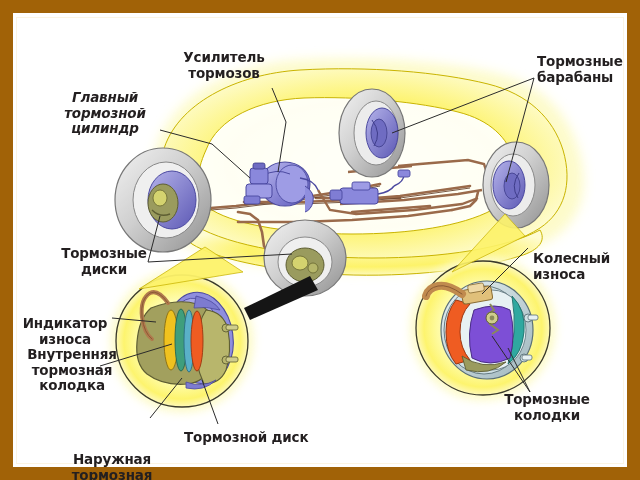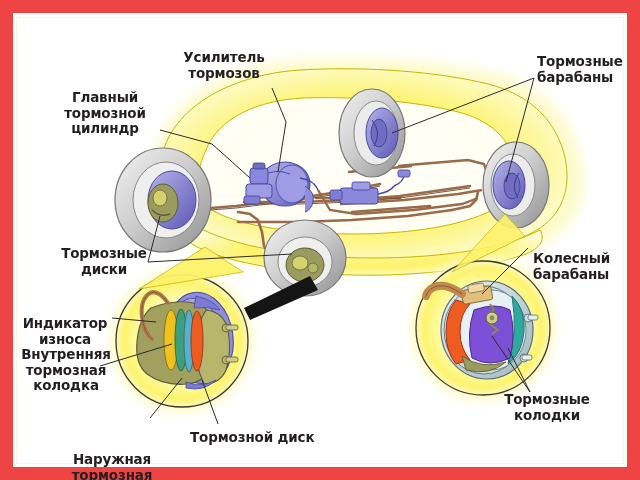--- a/index.html
+++ b/index.html
@@ -3,21 +3,21 @@
 <meta charset="utf-8">
 <style>
   html,body{margin:0;padding:0;}
   body{
     width:640px;height:480px;overflow:hidden;
     background:#2a6c96;
     font-family:"DejaVu Sans","Liberation Sans",sans-serif;
   }
   #slide{
     position:relative;width:640px;height:480px;
-    background:#ef4444;
+    background:#a16207;
     box-sizing:border-box;
   }
   #inner-frame{
     position:absolute;left:13px;top:13px;
     width:614px;height:454px;
     background:#ffffff;
     box-sizing:border-box;
   }
   #cream-rule{
     position:absolute;left:16px;top:17px;
@@ -292,42 +292,42 @@
       <path d="M218 424 L202 380"></path>
 
       <path d="M530 392 L492 336"></path>
       <path d="M530 392 L508 348"></path>
     </g>
   </svg>
 
   <div class="lbl c" style="left:168px;top:50px;width:112px;">Усилитель
 тормозов</div>
 
-  <div class="lbl c" style="left:52px;top:90px;width:106px;">Главный
+  <div class="lbl c" style="left:52px;top:90px;width:106px;font-style:italic;">Главный
 тормозной
 цилиндр</div>
 
   <div class="lbl l" style="left:537px;top:54px;width:100px;">Тормозные
 барабаны</div>
 
   <div class="lbl c" style="left:50px;top:246px;width:108px;">Тормозные
 диски</div>
 
   <div class="lbl l" style="left:533px;top:251px;width:102px;">Колесный
-барабаны</div>
+износа</div>
 
   <div class="lbl c" style="left:12px;top:300px;width:106px;margin-top:16px;">Индикатор
 износа</div>
 
-  <div class="lbl c" style="left:10px;top:347px;width:112px;">Внутренняя
+  <div class="lbl c" style="left:16px;top:347px;width:112px;">Внутренняя
 тормозная
 колодка</div>
 
   <div class="lbl c" style="left:62px;top:404px;width:100px;margin-top:48px;">Наружная
 тормозная
 колодка</div>
 
-  <div class="lbl l" style="left:190px;top:430px;width:140px;">Тормозной диск</div>
+  <div class="lbl l" style="left:184px;top:430px;width:140px;">Тормозной диск</div>
 
   <div class="lbl c" style="left:495px;top:392px;width:104px;">Тормозные
 колодки</div>
 
 </div>
 
 </body></html>

